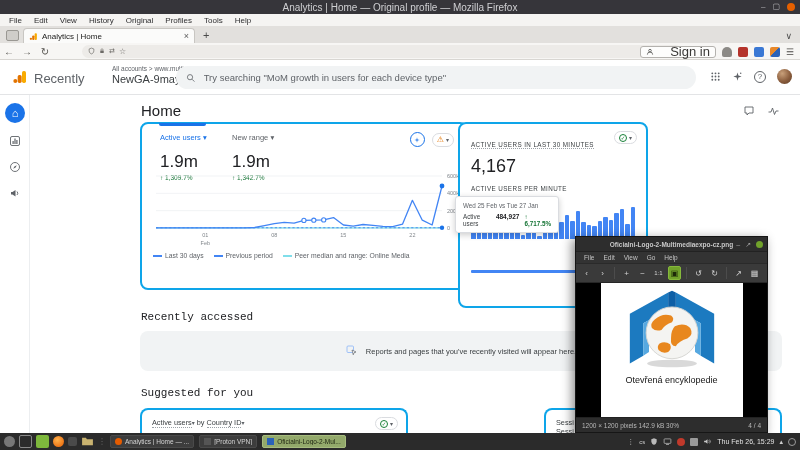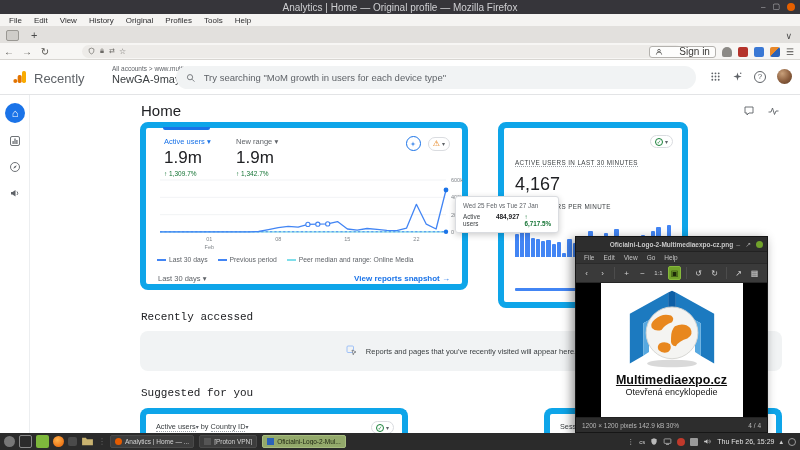--- a/index.html
+++ b/index.html
@@ -26,21 +26,21 @@
   .taboverflow { position:absolute; right:8px; bottom:2px; font-size:9px; color:#4a4a4a; }
 
   .navbar { position:absolute; top:43px; left:0; width:800px; height:17px; background:#f7f6f4; border-bottom:1px solid #d8d6d2; display:flex; align-items:center; }
   .navbtn { font-size:10px; color:#55534f; width:18px; text-align:center; }
   .urlfield { width:600px; height:13px; margin-left:28px; background:#edebe8; border-radius:7px; display:flex; align-items:center; padding:0 6px; gap:4px; }
   .urlfield svg { flex:none; }
   .urltext { font-size:7.5px; color:#73716d; white-space:nowrap; overflow:hidden; flex:1; }
   .urltext .dom { color:#2b2a28; }
   .urlstar { font-size:8px; color:#6d6b67; }
   .navright { position:absolute; right:6px; top:0; height:17px; display:flex; align-items:center; gap:6px; }
-  .signin { display:flex; align-items:center; gap:16px; border:1px solid #b4b2ae; border-radius:3px; height:12px; padding:0 5px; font-size:10px; color:#3a3937; background:#fdfdfc; }
+  .signin { display:flex; align-items:center; gap:16px; border:1px solid #b4b2ae; border-radius:3px; height:12px; padding:0 5px; font-size:13px; color:#3a3937; background:#fdfdfc; }
   .extic { width:10px; height:10px; border-radius:2px; }
 
   
   .gaheader { position:absolute; top:60px; left:0; width:800px; height:35px; background:#fff; border-bottom:1px solid #e3e4e6; }
   .gabrand { position:absolute; left:34px; top:11px; font-size:13px; color:#5f6368; }
   .gaacct { position:absolute; left:112px; top:5px; }
   .gaacct .crumb { font-size:6.5px; color:#5f6368; }
   .gaacct .prop { font-size:11px; color:#3c4043; margin-top:1px; }
   .gaacct .prop .caret { font-size:7px; color:#5f6368; }
   .gasearch { position:absolute; left:176px; top:6px; width:520px; height:23px; background:#f1f3f4; border-radius:12px; display:flex; align-items:center; padding:0 10px; gap:8px; }
@@ -53,45 +53,45 @@
   
   .gasidebar { position:absolute; top:95px; left:0; width:30px; height:338px; background:#fff; border-right:1px solid #eceef0; }
   .navhome { position:absolute; left:5px; top:8px; width:20px; height:20px; border-radius:50%; background:#1a73e8; color:#fff; font-size:11px; display:flex; align-items:center; justify-content:center; }
   .sideic { position:absolute; left:9px; }
 
   
   .gamain { position:absolute; top:95px; left:30px; width:770px; height:338px; background:#fff; }
   .pagetitle { position:absolute; left:111px; top:7px; font-size:15px; color:#202124; }
   .pgic { position:absolute; top:10px; }
 
-  .card { position:absolute; background:#fff; border:6px solid #0ea5e9; border-radius:8px; }
+  .card { position:absolute; background:#fff; border:2px solid #0ea5e9; border-radius:8px; }
   .ovcard { left:110px; top:27px; width:328px; height:168px; }
   .ovindicator { position:absolute; left:17px; top:-1px; width:47px; height:3px; background:#1a73e8; border-radius:0 0 2px 2px; }
   .metrics { position:absolute; left:18px; top:9px; display:flex; gap:17px; }
   .metric { min-width:55px; }
   .metric .mlabel { font-size:7.5px; color:#5f6368; white-space:nowrap; }
   .metric.active .mlabel { color:#1a73e8; }
-  .metric .mvalue { font-size:17px; color:#202124; font-weight:400; margin-top:2px; }
+  .metric .mvalue { font-size:17px; color:#202124; font-weight:400; margin-top:10px; }
   .metric .mdelta { font-size:6.5px; color:#137333; margin-top:2px; }
   .ovicons { position:absolute; right:12px; top:8px; display:flex; gap:7px; align-items:center; }
   .botchip { width:15px; height:15px; border:1.3px solid #1a73e8; border-radius:50%; display:flex; align-items:center; justify-content:center; }
   .alertchip { height:14px; border:1px solid #dadce0; border-radius:8px; display:flex; align-items:center; gap:2px; padding:0 4px; font-size:8px; }
   .alertchip .warn { color:#e37400; font-size:8px; }
   .alertchip .caret { font-size:6px; color:#5f6368; }
   #trend-svg { position:absolute; left:10px; top:46px; }
   .legend { position:absolute; left:11px; top:128px; display:flex; gap:10px; align-items:center; }
   .legend .li { display:flex; gap:3px; align-items:center; font-size:6.8px; color:#5f6368; white-space:nowrap; }
   .lidash { width:9px; height:0; border-top:2px solid #4285f4; }
   .lidash.dashed { border-top-style:dashed; }
   .lidash.cyan { border-top-color:#80deea; }
   .ovfooter { position:absolute; left:12px; right:12px; top:146px; display:flex; justify-content:space-between; align-items:center; }
   .rangesel { font-size:7.5px; color:#5f6368; }
   .valink { font-size:8px; color:#1a73e8; font-weight:bold; }
 
-  .rtcard { left:468px; top:27px; width:190px; height:186px; padding:23px 11px; }
+  .rtcard { left:428px; top:27px; width:190px; height:186px; padding:9px 11px; }
   .rttitle { font-size:6.3px; letter-spacing:.4px; color:#3c4043; border-bottom:1px dotted #9aa0a6; display:inline-block; }
   .rtchip { position:absolute; right:9px; top:7px; height:13px; border:1px solid #dadce0; border-radius:8px; display:flex; align-items:center; gap:2px; padding:0 4px; }
   .okcirc { width:8px; height:8px; border:1px solid #188038; border-radius:50%; color:#188038; font-size:5.5px; display:flex; align-items:center; justify-content:center; }
   .rtvalue { font-size:18px; color:#202124; margin-top:5px; }
   .rtsub { font-size:6.3px; letter-spacing:.4px; color:#3c4043; margin-top:8px; }
   #rt-bars { margin-top:5px; height:42px; display:flex; align-items:flex-end; gap:1px; }
   .rtbar { flex:1; border-radius:1px 1px 0 0; }
   .rttablehead { margin-top:9px; display:flex; justify-content:flex-end; font-size:6.3px; color:#5f6368; letter-spacing:.3px; }
   .rtrowval { margin-top:6px; text-align:right; font-size:7px; color:#3c4043; }
   .rthbar { margin-top:2px; height:3px; background:#4285f4; border-radius:1px; }
@@ -169,20 +169,29 @@
     <span>View</span>
     <span>History</span>
     <span>Original</span>
     <span>Profiles</span>
     <span>Tools</span>
     <span>Help</span>
   </div>
 
   <div class="tabbar">
     <div class="ffview"></div>
+    <div class="tab">
+      <svg width="9" height="9" viewBox="0 0 24 24">
+          <rect x="15" y="3" width="6" height="18" rx="2.5" fill="#f9ab00"></rect>
+          <rect x="8.5" y="9" width="6" height="12" rx="2.5" fill="#e37400"></rect>
+          <circle cx="5" cy="18" r="3" fill="#e37400"></circle>
+        </svg>
+      <span class="tabtitle">Analytics | Home</span>
+      <span class="tclose">×</span>
+    </div>
     <span class="newtab">+</span>
     <span class="taboverflow">∨</span>
   </div>
 
   <div class="navbar">
     <span class="navbtn">←</span>
     <span class="navbtn">→</span>
     <span class="navbtn">↻</span>
     <div class="urlfield">
       <svg width="7" height="8" viewBox="0 0 24 24">
@@ -331,24 +340,20 @@
             <span>Last 30 days</span>
           </span>
         <span class="li">
             <span class="lidash dashed"></span>
             <span>Previous period</span>
           </span>
         <span class="li">
             <span class="lidash cyan"></span>
             <span>Peer median and range: Online Media</span>
           </span>
-      </div>
-      <div class="ovfooter">
-        <span class="rangesel"><span>Last 30 days</span> <span>▾</span></span>
-        <span class="valink"><span>View reports snapshot</span> <span>→</span></span>
       </div>
     </div>
 
     <div class="card rtcard">
       <span class="rttitle">ACTIVE USERS IN LAST 30 MINUTES</span>
       <div class="rtchip">
         <span class="okcirc">✓</span>
         <span class="scaret">▾</span>
       </div>
       <div class="rtvalue">4,167</div>
@@ -460,21 +465,20 @@
           <polygon points="114,32 74,10 74,28 100,42 100,76 114,84" fill="#1c7ac0"></polygon>
           <polygon points="66,10 70,8 74,10 74,28 70,26 66,28" fill="#0d5fa6"></polygon>
           <polygon points="40,42 66,28 66,35 46,46 46,72 40,76" fill="#56a8e0"></polygon>
           <polygon points="100,42 74,28 74,35 94,46 94,72 100,76" fill="#56a8e0"></polygon>
           <ellipse cx="70" cy="84" rx="26" ry="4" fill="rgba(0,0,0,0.15)"></ellipse>
           <circle cx="70" cy="52" r="27" fill="#f4f4f2" stroke="#d5d5d2" stroke-width="1"></circle>
           <path d="M52 38 q8 -7 17 -4 q4 3 1 7 q-7 2 -11 8 q-6 2 -10 -2 q-2 -5 3 -9 Z" fill="#e8871e"></path>
           <path d="M73 45 q10 -4 16 2 q4 7 -3 11 q-8 2 -12 8 q-6 0 -5 -9 q0 -8 4 -12 Z" fill="#e8871e"></path>
           <path d="M57 63 q6 -3 11 1 q2 5 -2 8 q-6 2 -10 -2 q-2 -4 1 -7 Z" fill="#e8871e"></path>
         </svg>
-        <div class="vlogotitle">Multimediaexpo.cz</div>
         <div class="vlogosub">Otevřená encyklopedie</div>
       </div>
     </div>
     <div class="vstatus">
       <span>1200 × 1200 pixels  142.9 kB  30%</span>
       <span>4 / 4</span>
     </div>
   </div>
 
   <div class="taskbar">

